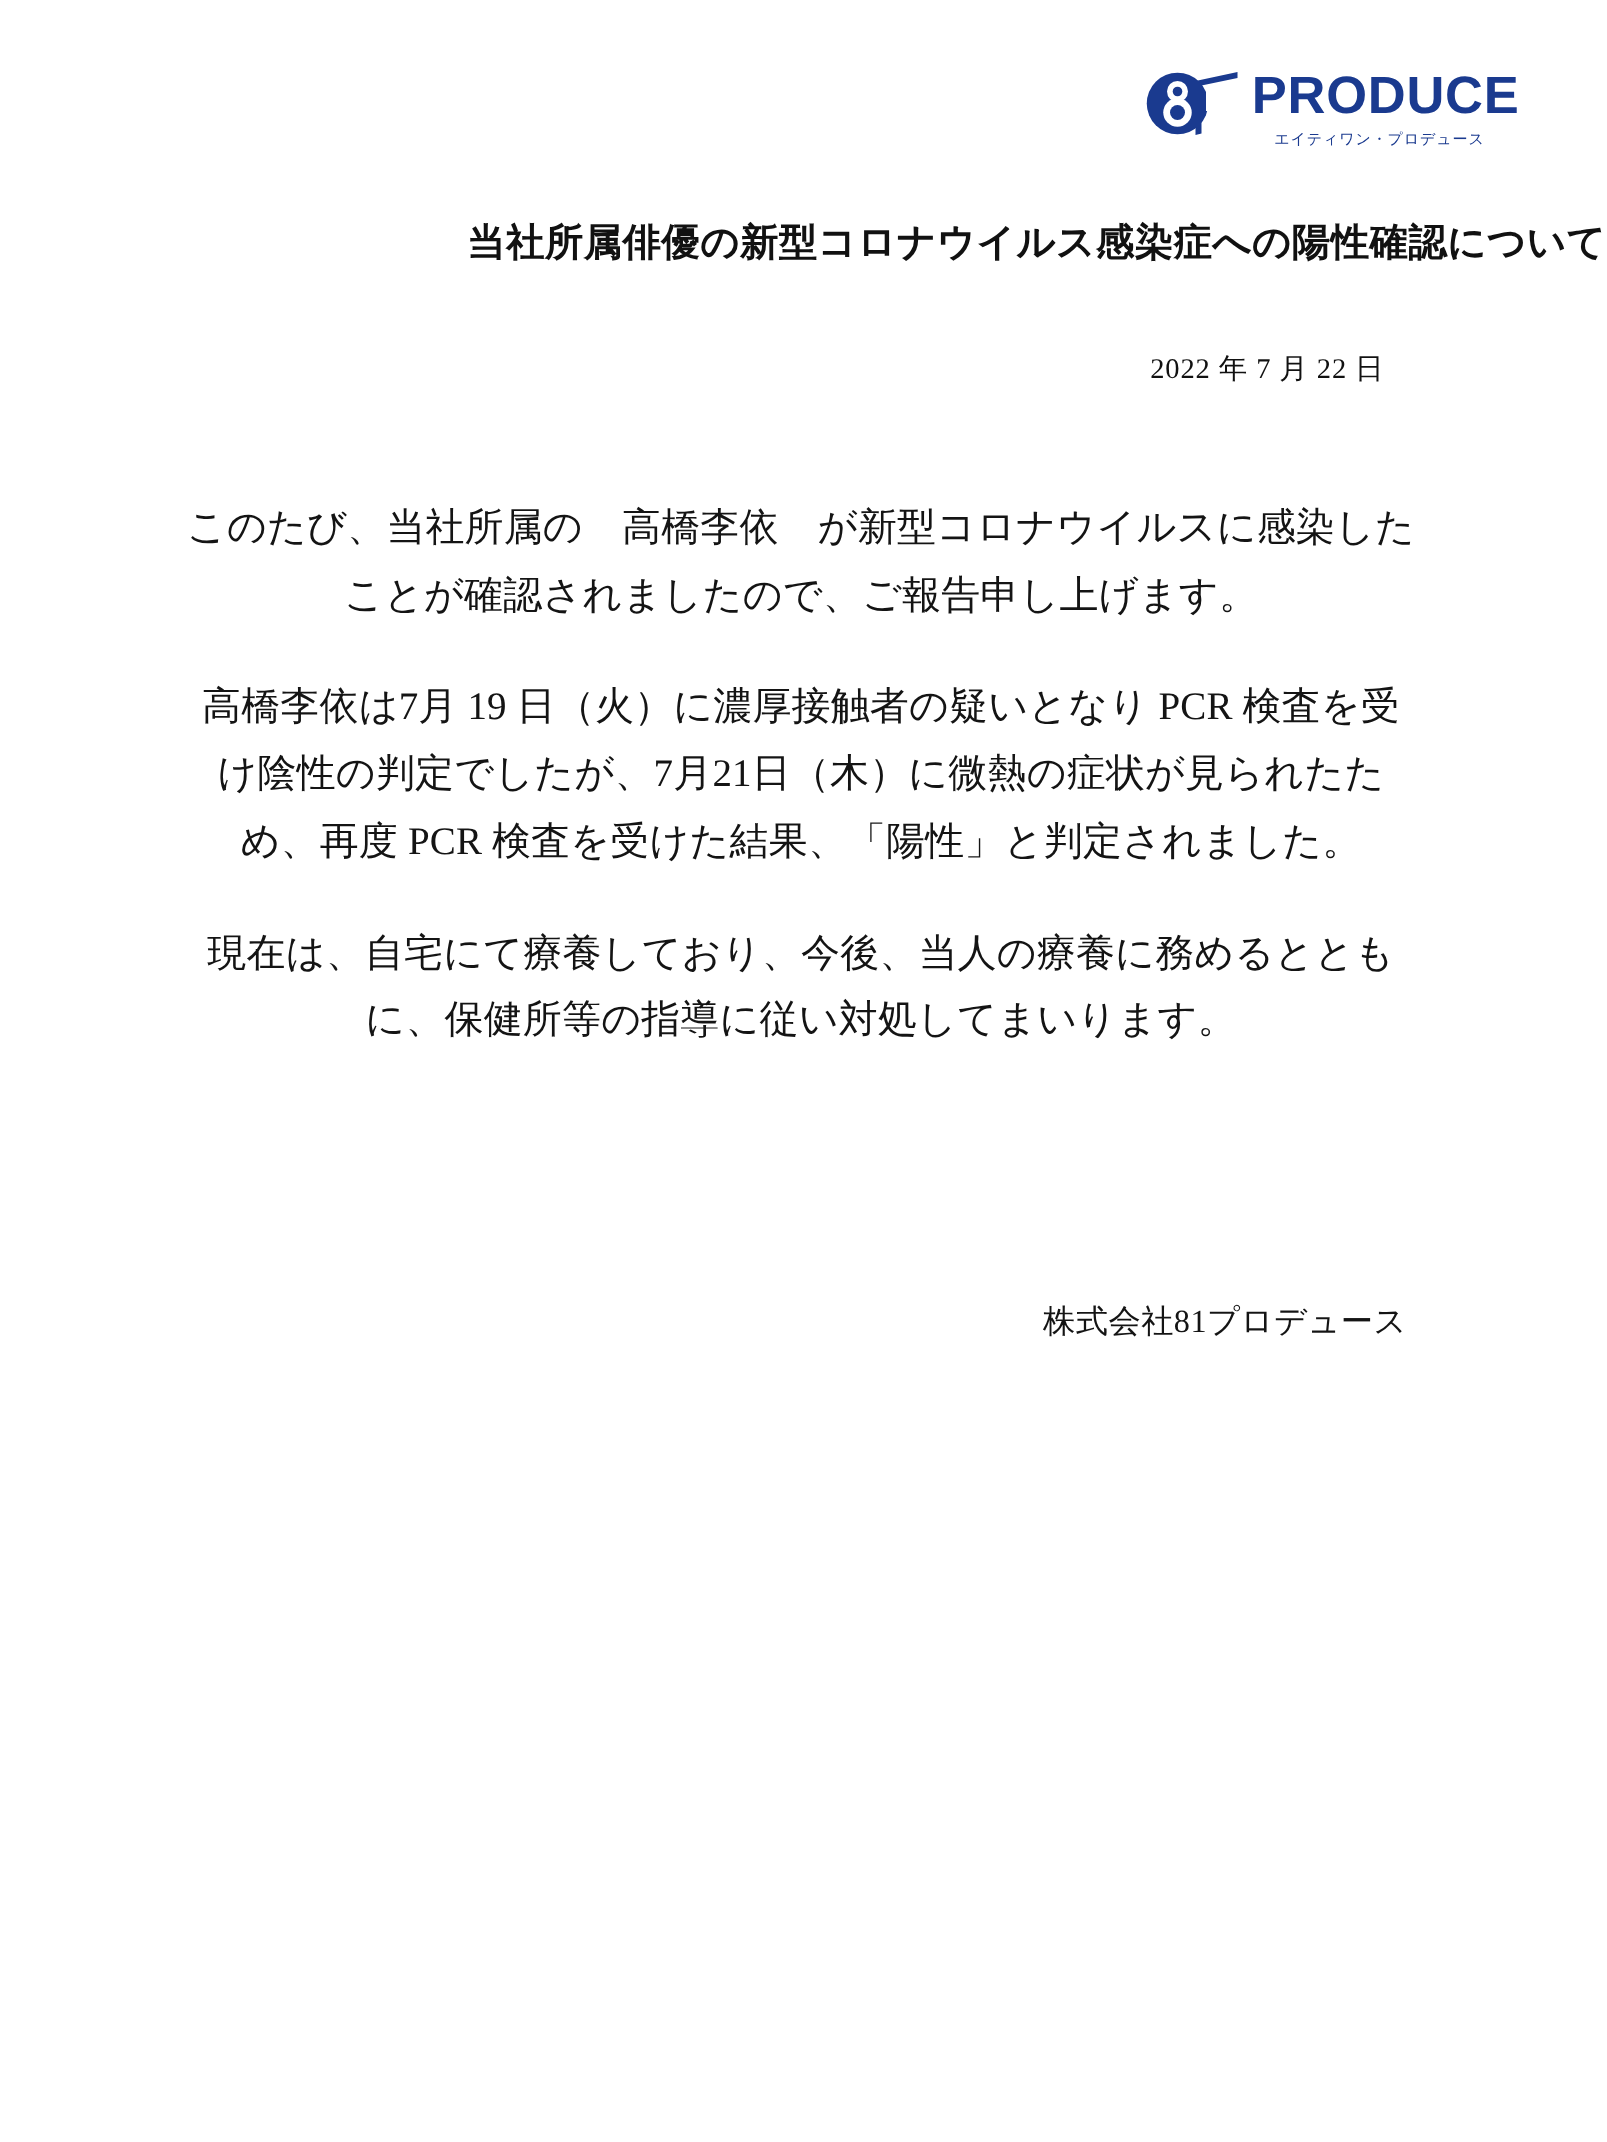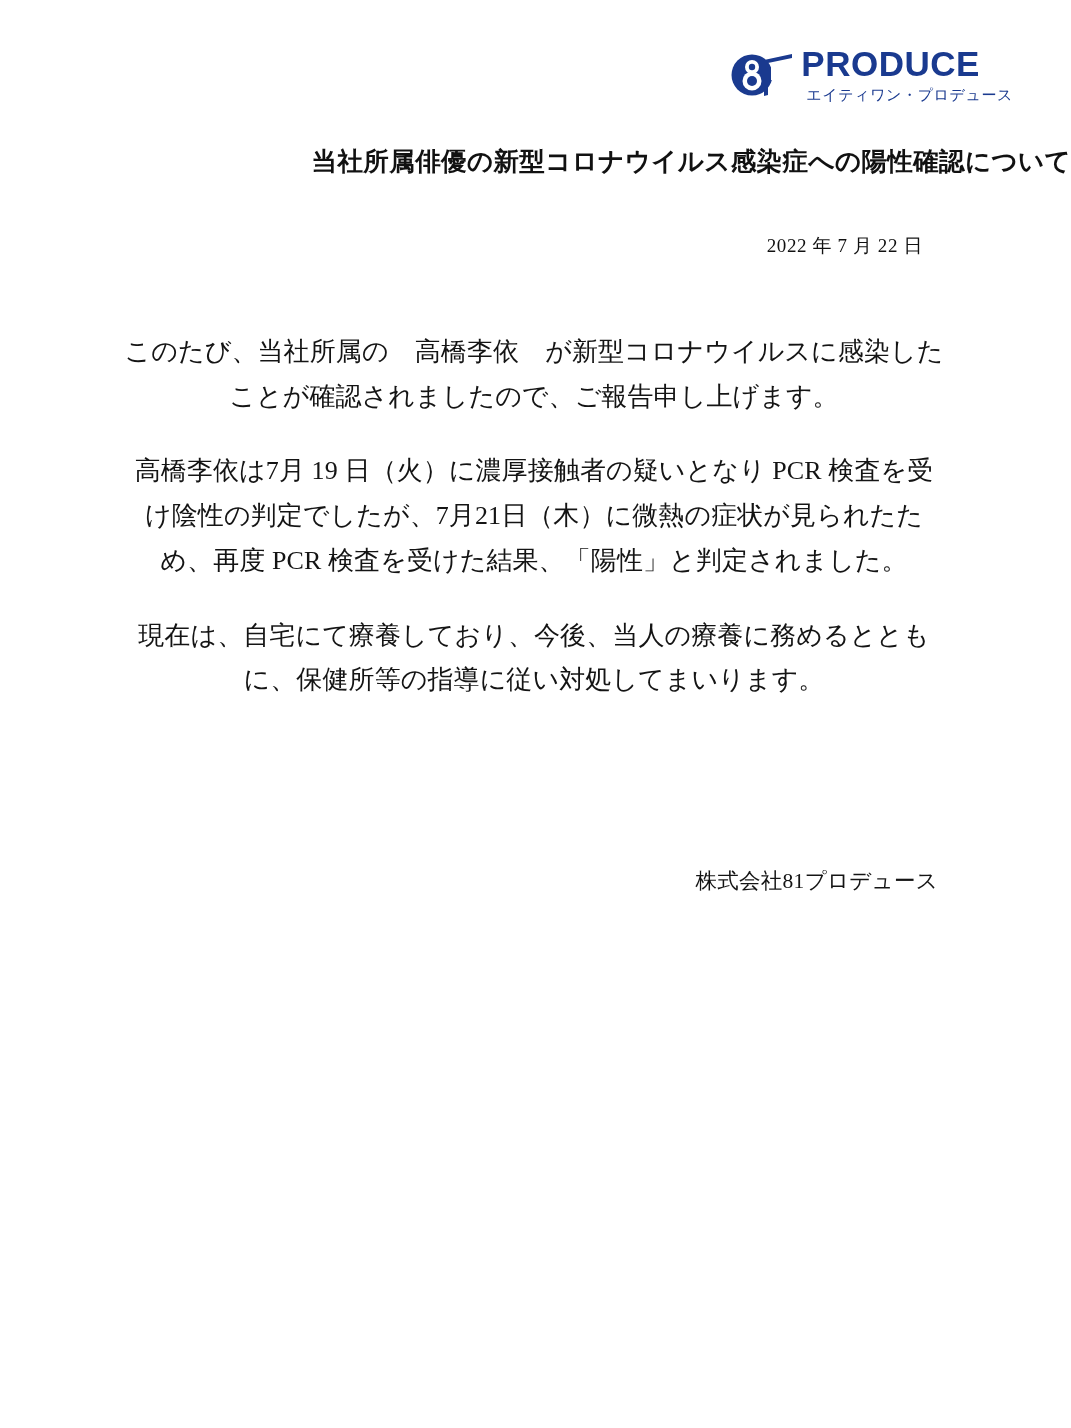--- a/index.html
+++ b/index.html
@@ -22,21 +22,21 @@
     height: 1428px;
     box-sizing: border-box;
   }
 
   
   .logo-block {
     position: absolute;
     top: 44px;
     right: 58px;
     display: flex;
-    align-items: center;
+    align-items: flex-start;
   }
   .logo-mark {
     position: relative;
     width: 66px;
     height: 50px;
     margin-right: 4px;
   }
   .logo-mark svg { display: block; }
 
   .logo-text-wrap {
@@ -48,25 +48,25 @@
   .logo-word {
     font-family: "Liberation Sans", sans-serif;
     font-weight: bold;
     font-size: 35px;
     letter-spacing: 0.5px;
     color: #1a3a8f;
     line-height: 1;
   }
   .logo-sub {
     font-family: Liberation Serif, serif;
-    font-size: 15px;
+    font-size: 10px;
     letter-spacing: 0.6px;
     color: #1a3a8f;
     margin-top: 5px;
-    margin-left: 5px;
+    margin-left: 15px;
     white-space: nowrap;
   }
 
   
   .doc-title {
     position: absolute;
     top: 144px;
     left: 0;
     width: 1071px;
     text-align: right;

